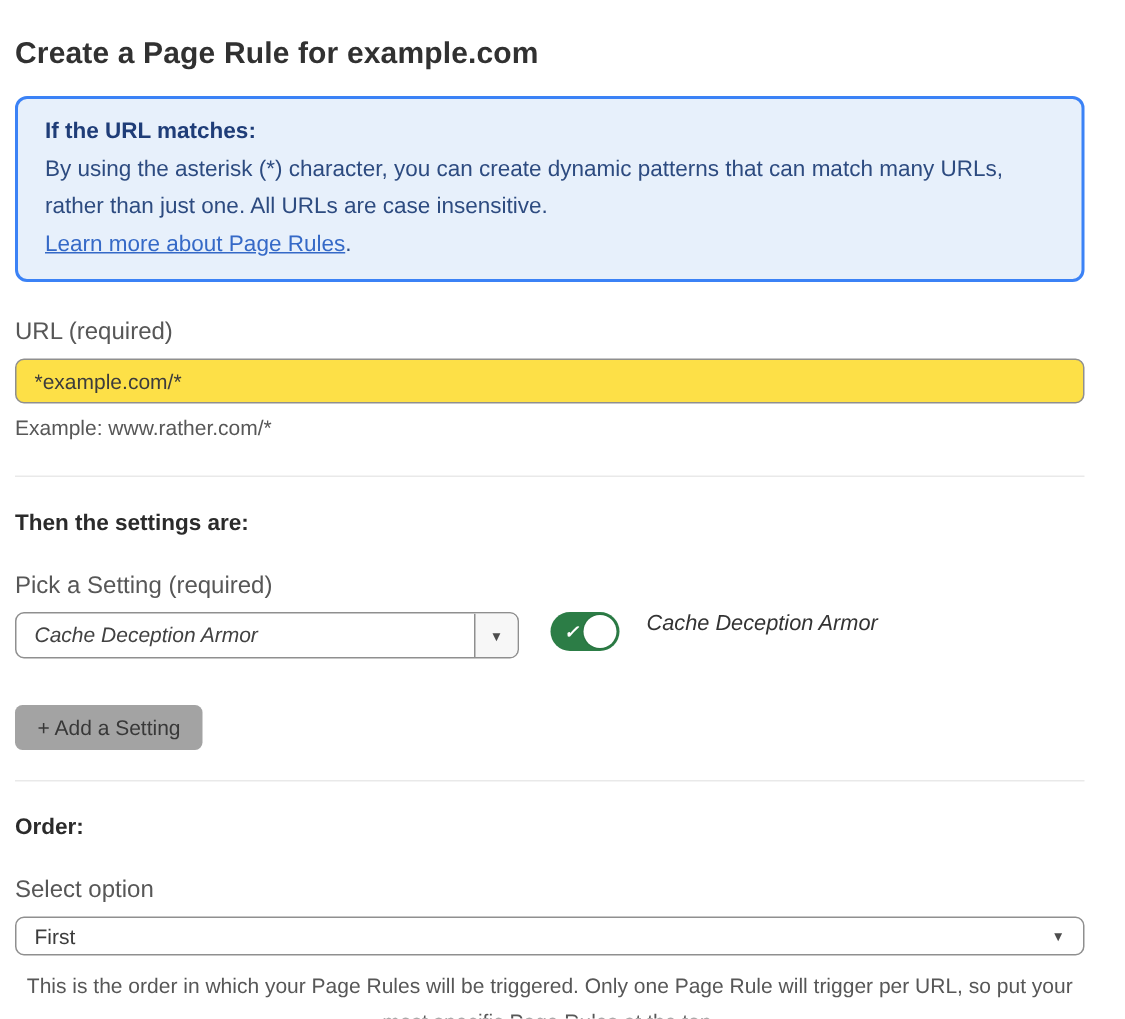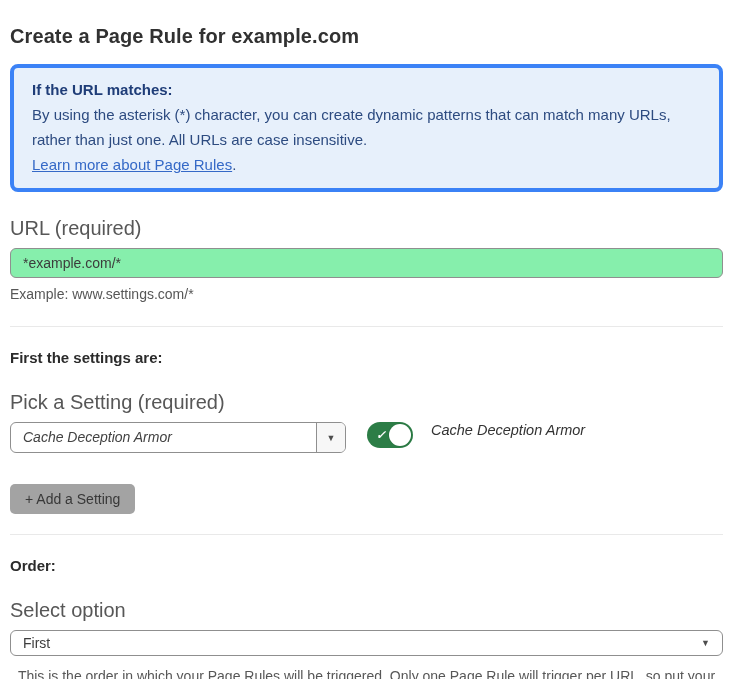--- a/index.html
+++ b/index.html
@@ -14,54 +14,54 @@
   h1.page-title {
     font-size: 20px;
     font-weight: bold;
     color: #313131;
     letter-spacing: 0.1px;
   }
 
   .info-box {
     margin-top: 16px;
     background: #e7f0fb;
-    border: 4px solid #3b82f6;
+    border: 2px solid #3b82f6;
     border-radius: 8px;
     padding: 9px 18px 11px 18px;
     font-size: 15px;
     line-height: 25px;
     color: #2d4b80;
   }
   .info-heading { font-weight: bold; color: #1f3d78; }
   .info-link-line { }
   .info-link {
     color: #3569c7;
     text-decoration: underline;
     cursor: pointer;
   }
   .info-period { color: #2d4b80; }
 
   .field-label {
     margin-top: 25px;
-    font-size: 20px;
+    font-size: 16px;
     color: #575757;
   }
 
   .text-input {
     display: block;
     margin-top: 8px;
     width: 100%;
     height: 30px;
     border: 1px solid #8f8f8f;
     border-radius: 6px;
     padding: 0 12px;
     font-family: "Liberation Sans", sans-serif;
     font-size: 14px;
     color: #3c3c3c;
-    background: #86efac;
+    background: #fde047;
   }
 
   .helper-text {
     margin-top: 8px;
     font-size: 14px;
     color: #575757;
   }
   .helper-text.multiline { line-height: 24px; text-align: center; }
 
   hr.divider {
@@ -192,25 +192,25 @@
   <h1 class="page-title">Create a Page Rule for example.com</h1>
 
   <div class="info-box">
     <div class="info-heading">If the URL matches:</div>
     <div class="info-body">By using the asterisk (*) character, you can create dynamic patterns that can match many URLs, rather than just one. All URLs are case insensitive.</div>
     <div class="info-link-line"><a href="#" class="info-link">Learn more about Page Rules</a><span class="info-period">.</span></div>
   </div>
 
   <div class="field-label">URL (required)</div>
   <input class="text-input" type="text" value="*example.com/*" style="">
-  <div class="helper-text">Example: www.settings.com/*</div>
+  <div class="helper-text">Example: www.rather.com/*</div>
 
   <hr class="divider">
 
-  <h2 class="section-heading">First the settings are:</h2>
+  <h2 class="section-heading">Then the settings are:</h2>
 
   <div class="field-label">Pick a Setting (required)</div>
 
   <div class="setting-row">
     <div class="dropdown">
       <span class="dropdown-value">Cache Deception Armor</span>
       <span class="dropdown-arrow-btn">
         <span class="caret">▼</span>
       </span>
     </div>

